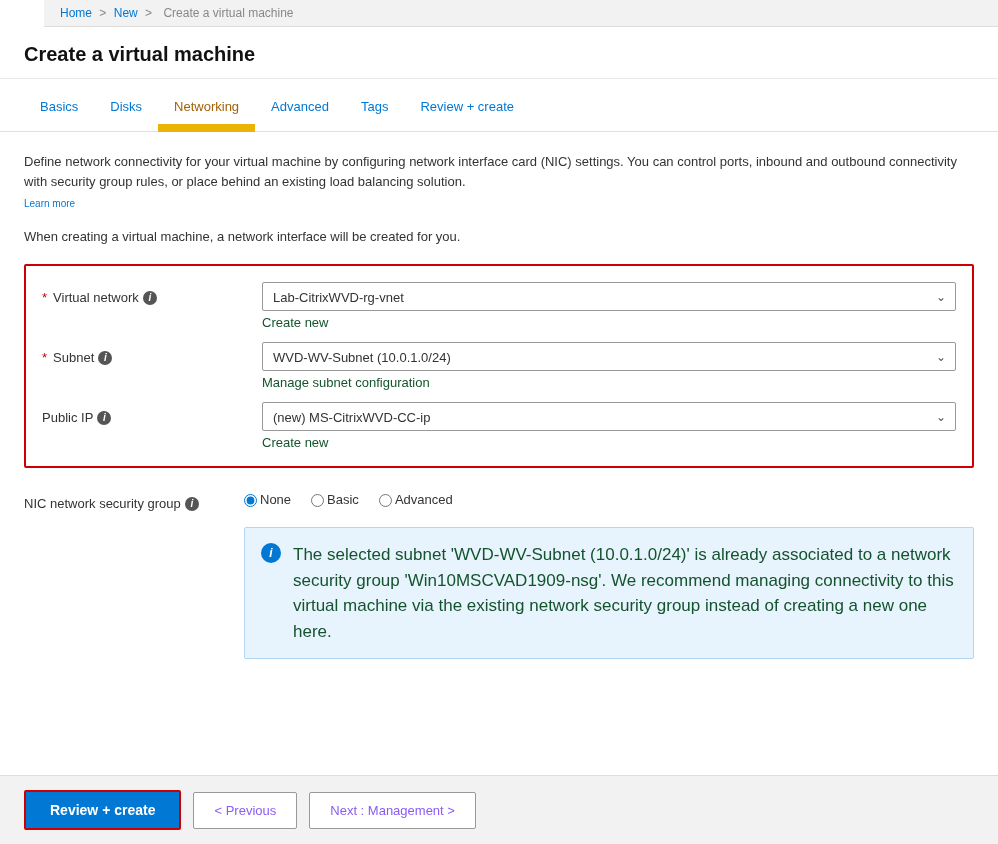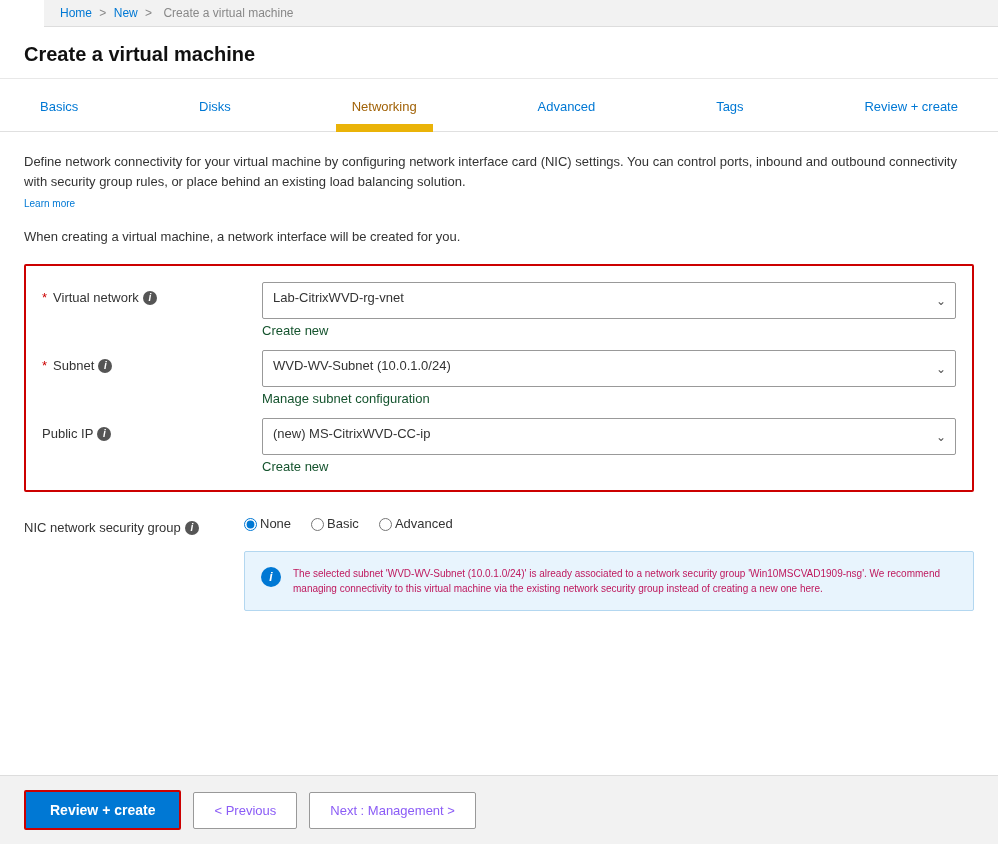--- a/index.html
+++ b/index.html
@@ -40,21 +40,20 @@
     }
 
     .tabs-container {
       padding: 12px 24px 0;
       border-bottom: 1px solid #e0e0e0;
     }
 
     .tabs {
       display: flex;
       gap: 0;
-      justify-content: space-between;
     }
 
     .tab {
       padding: 8px 16px 10px;
       cursor: pointer;
       font-size: 13px;
       color: #0078d4;
       border-bottom: 3px solid transparent;
       margin-bottom: -1px;
       text-decoration: none;
@@ -155,21 +154,21 @@
       flex: 1;
     }
 
     .dropdown-wrapper {
       position: relative;
       width: 100%;
     }
 
     .dropdown {
       width: 100%;
-      padding: 7px 32px 13px 10px;
+      padding: 7px 32px 5px 10px;
       border: 1px solid #999;
       border-radius: 2px;
       background: #fff;
       font-size: 13px;
       color: #333;
       appearance: none;
       cursor: pointer;
     }
 
     .dropdown-arrow {
@@ -237,22 +236,22 @@
       align-items: center;
       justify-content: center;
       font-size: 12px;
       font-style: italic;
       font-weight: bold;
       flex-shrink: 0;
       margin-top: 1px;
     }
 
     .info-box-text {
-      font-size: 10px;
-      color: #be185d;
+      font-size: 17px;
+      color: #14532d;
       line-height: 1.5;
     }
 
     .footer-bar {
       position: fixed;
       bottom: 0;
       left: 0;
       width: 998px;
       background: #f2f2f2;
       border-top: 1px solid #ddd;

